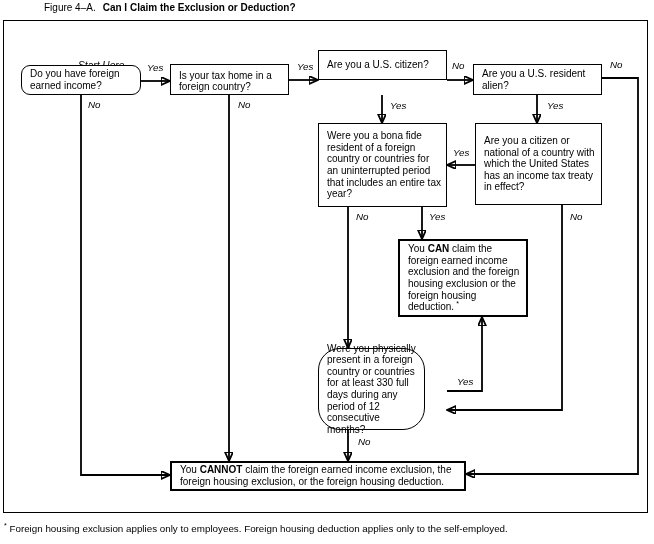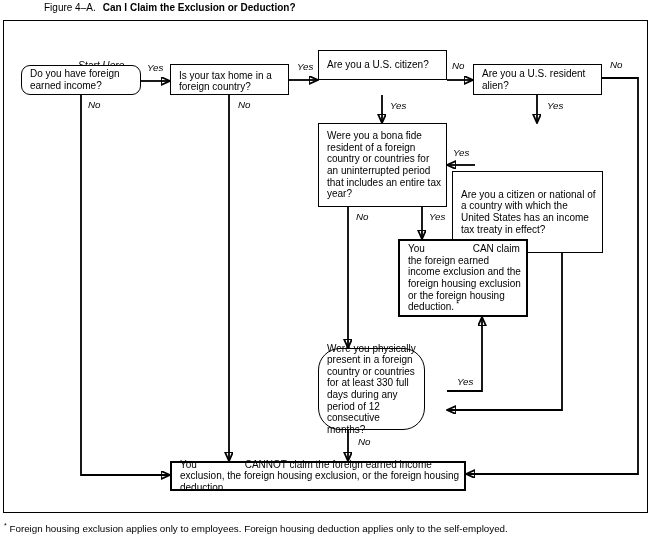--- a/index.html
+++ b/index.html
@@ -18,21 +18,21 @@
   .connectors{position:absolute;left:0;top:0;}
   .connectors path{fill:none;stroke:#000;stroke-width:1.8;}
   .node{
     position:absolute;box-sizing:border-box;border:1.8px solid #000;background:#fff;
     display:flex;align-items:center;
     font-size:10px;line-height:11.6px;
     padding:1px 4px 1px 8px;
   }
   .node.thick{border-width:2.6px;}
   .node-text{display:block;}
-  .node b{font-weight:400;margin-left:45px;}
+  .node b{font-weight:700;}
   sup{font-size:7px;vertical-align:super;line-height:0;}
   .elabel{
     position:absolute;font-style:italic;font-size:9.8px;white-space:nowrap;background:#fff;padding:0 1px;text-align:center;
   }
   .start-label{
     position:absolute;font-style:italic;font-size:10.2px;white-space:nowrap;
   }
   .footnote{position:absolute;left:4px;top:523px;font-size:9.8px;white-space:nowrap;}
 </style>
 </head>
@@ -96,21 +96,21 @@
 </div>
 
 <div class="node" style="left:473px;top:64px;width:129px;height:31px;">
   <span class="node-text">Are you a U.S. resident alien?</span>
 </div>
 
 <div class="node" style="left:318px;top:123px;width:129px;height:84px;">
   <span class="node-text">Were you a bona fide resident of a foreign country or countries for an uninterrupted period that includes an entire tax year?</span>
 </div>
 
-<div class="node" style="left:452px;top:123px;width:151px;height:82px;margin-top:48px;">
+<div class="node" style="left:475px;top:123px;width:127px;height:82px;">
   <span class="node-text">Are you a citizen or national of a country with which the United States has an income tax treaty in effect?</span>
 </div>
 
 <div class="node thick" style="left:398px;top:239px;width:130px;height:78px;">
   <span class="node-text"><span>You </span><b>CAN</b><span> claim the foreign earned income exclusion and the foreign housing exclusion or the foreign housing deduction.</span><sup style="margin-left:2px;">*</sup></span>
 </div>
 
 <div class="node" style="left:318px;top:348px;width:107px;height:82px;border-radius:22px;">
   <span class="node-text">Were you physically present in a foreign country or countries for at least 330 full days during any period of 12 consecutive months?</span>
 </div>

